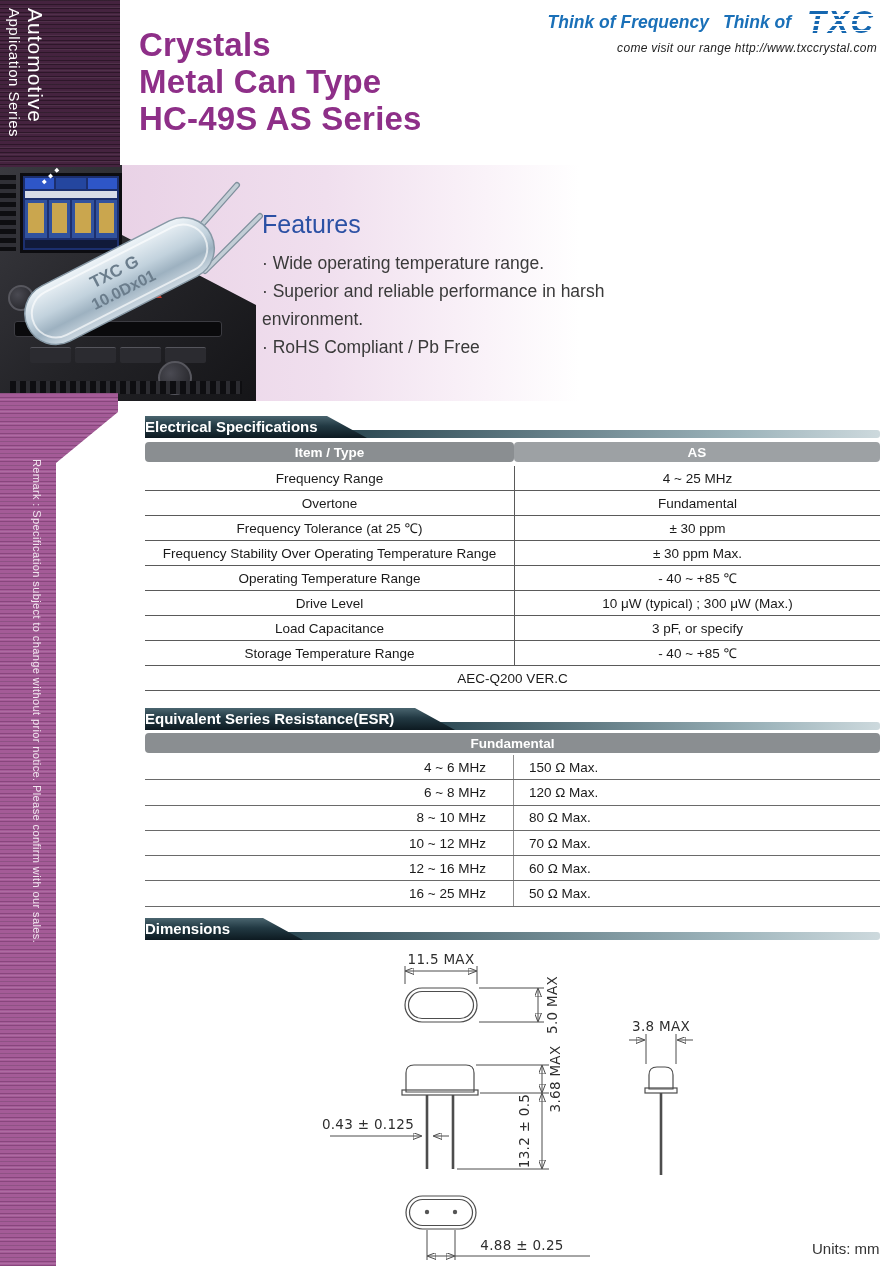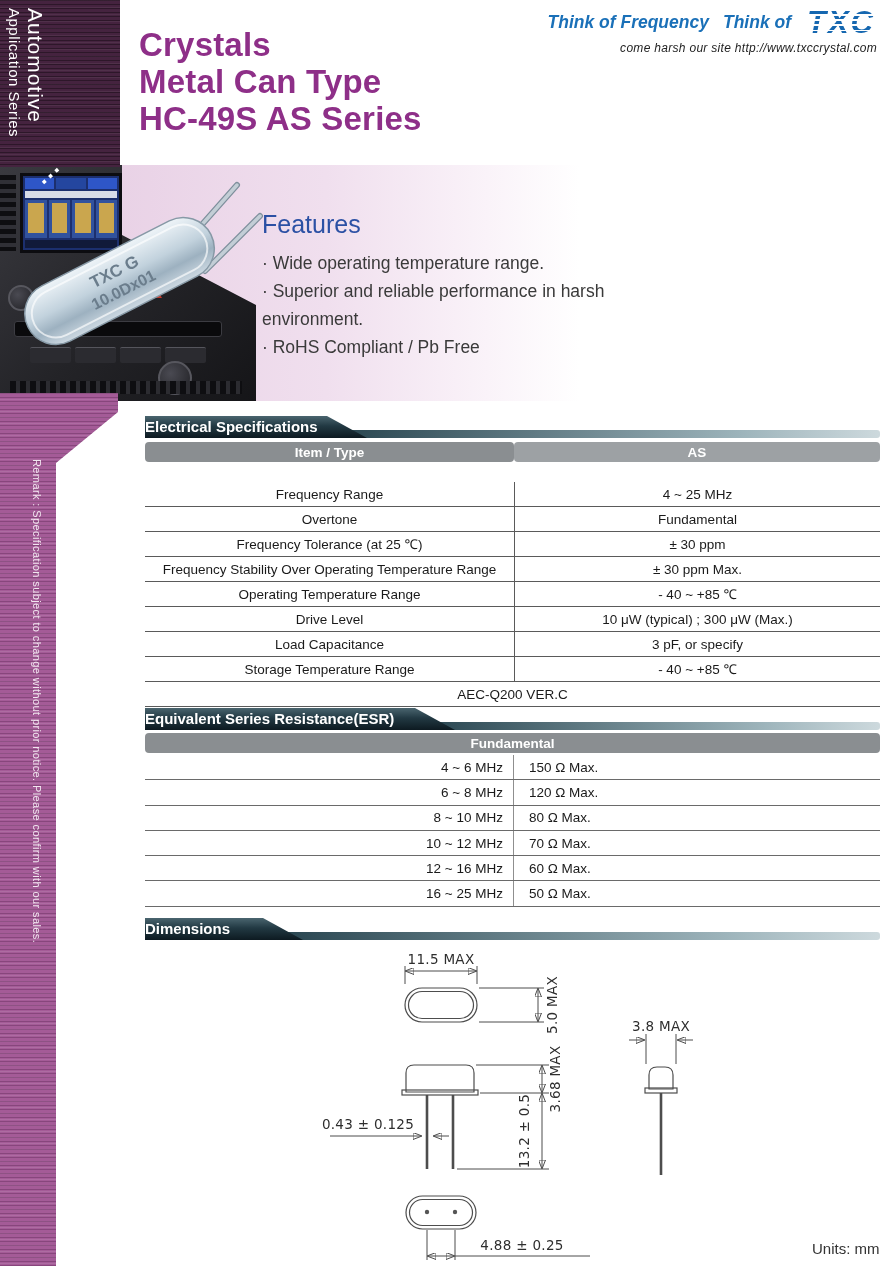--- a/index.html
+++ b/index.html
@@ -83,60 +83,60 @@
   .secbar .flag{position:absolute;left:0;top:0;height:22px;line-height:22px;color:#fff;
     font-weight:bold;font-size:15px;padding-left:0;box-sizing:border-box;
     background:linear-gradient(180deg,#4a656f 0%,#223943 45%,#0d1a21 100%);
     clip-path:polygon(0 0,calc(100% - 40px) 0,100% 100%,0 100%);}
   .bar-elec{top:416px;} .bar-elec .flag{width:222px;} .bar-elec .tail{left:180px;}
   .bar-esr{top:708px;}  .bar-esr .flag{width:310px;}  .bar-esr .tail{left:268px;}
   .bar-dim{top:918px;}  .bar-dim .flag{width:158px;}  .bar-dim .tail{left:118px;}
 
   
   .spec{position:absolute;left:145px;top:442px;width:735px;}
-  .spec-head{display:flex;height:20px;margin-bottom:20px;}
+  .spec-head{display:flex;height:20px;margin-bottom:4px;}
   .spec-head div{display:flex;align-items:center;justify-content:center;color:#fff;
     font-weight:bold;font-size:13.5px;border-radius:4px;}
   .spec-head .c1{width:369px;background:#8a8e91;}
   .spec-head .c2{flex:1;background:#9da1a4;}
   .spec-row{display:flex;height:24px;border-bottom:1.4px solid #5a5a5a;
     font-size:13.5px;color:#1a1a1a;}
   .spec-row .sc1{width:369px;border-right:1.4px solid #5a5a5a;display:flex;
     align-items:center;justify-content:center;text-align:center;}
   .spec-row .sc2{flex:1;display:flex;align-items:center;justify-content:center;text-align:center;}
 
   
   .esr-sub{position:absolute;left:145px;top:733px;width:735px;height:20px;background:#8a8e91;
     border-radius:4px;color:#fff;font-weight:bold;font-size:13.5px;
     display:flex;align-items:center;justify-content:center;}
   .esr{position:absolute;left:145px;top:755px;width:735px;}
   .esr-row{display:flex;height:24.3px;border-bottom:1.4px solid #6a6a6a;
     font-size:13.5px;color:#1a1a1a;align-items:center;}
-  .esr-row .r1{width:369px;text-align:right;padding-right:10px;box-sizing:border-box;
+  .esr-row .r1{width:369px;text-align:right;padding-right:27px;box-sizing:border-box;
     border-right:1px solid #8f8f8f;align-self:stretch;display:flex;align-items:center;justify-content:flex-end;}
   .esr-row .r2{padding-left:15px;}
 
   
   .dim-svg{position:absolute;left:296px;top:950px;}
   .dim-svg line,.dim-svg path,.dim-svg rect{stroke:#4d4d4d;fill:none;}
   .dim-svg text{font-family:"DejaVu Sans",sans-serif;font-size:13.5px;fill:#2e2e2e;letter-spacing:.3px;}
   .units{position:absolute;left:812px;top:1240px;font-size:15px;color:#333;}
 </style>
 </head>
 <body>
 
 <div class="page">
 
   <div class="hdr">
     <div class="row">
       <span class="tagline">Think of Frequency</span>
       <span class="thinkof">Think of</span>
       <span class="logo"><span>TXC</span><span class="stripes"></span></span>
     </div>
-    <div class="site-line">come harsh our site http://www.txccrystal.com</div>
+    <div class="site-line">come visit our range http://www.txccrystal.com</div>
   </div>
 
   <div class="title">
     <div>Crystals</div>
     <div>Metal Can Type</div>
     <div>HC-49S AS Series</div>
   </div>
 
   <div class="pink-band"></div>
 

